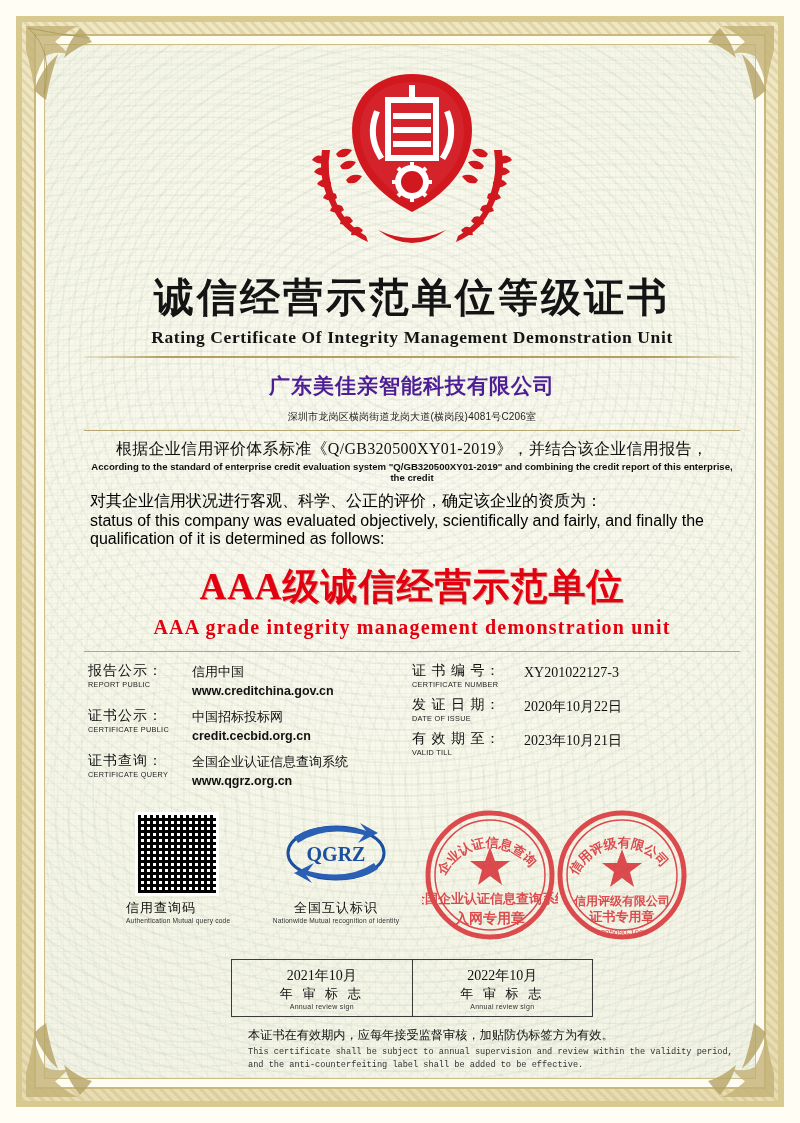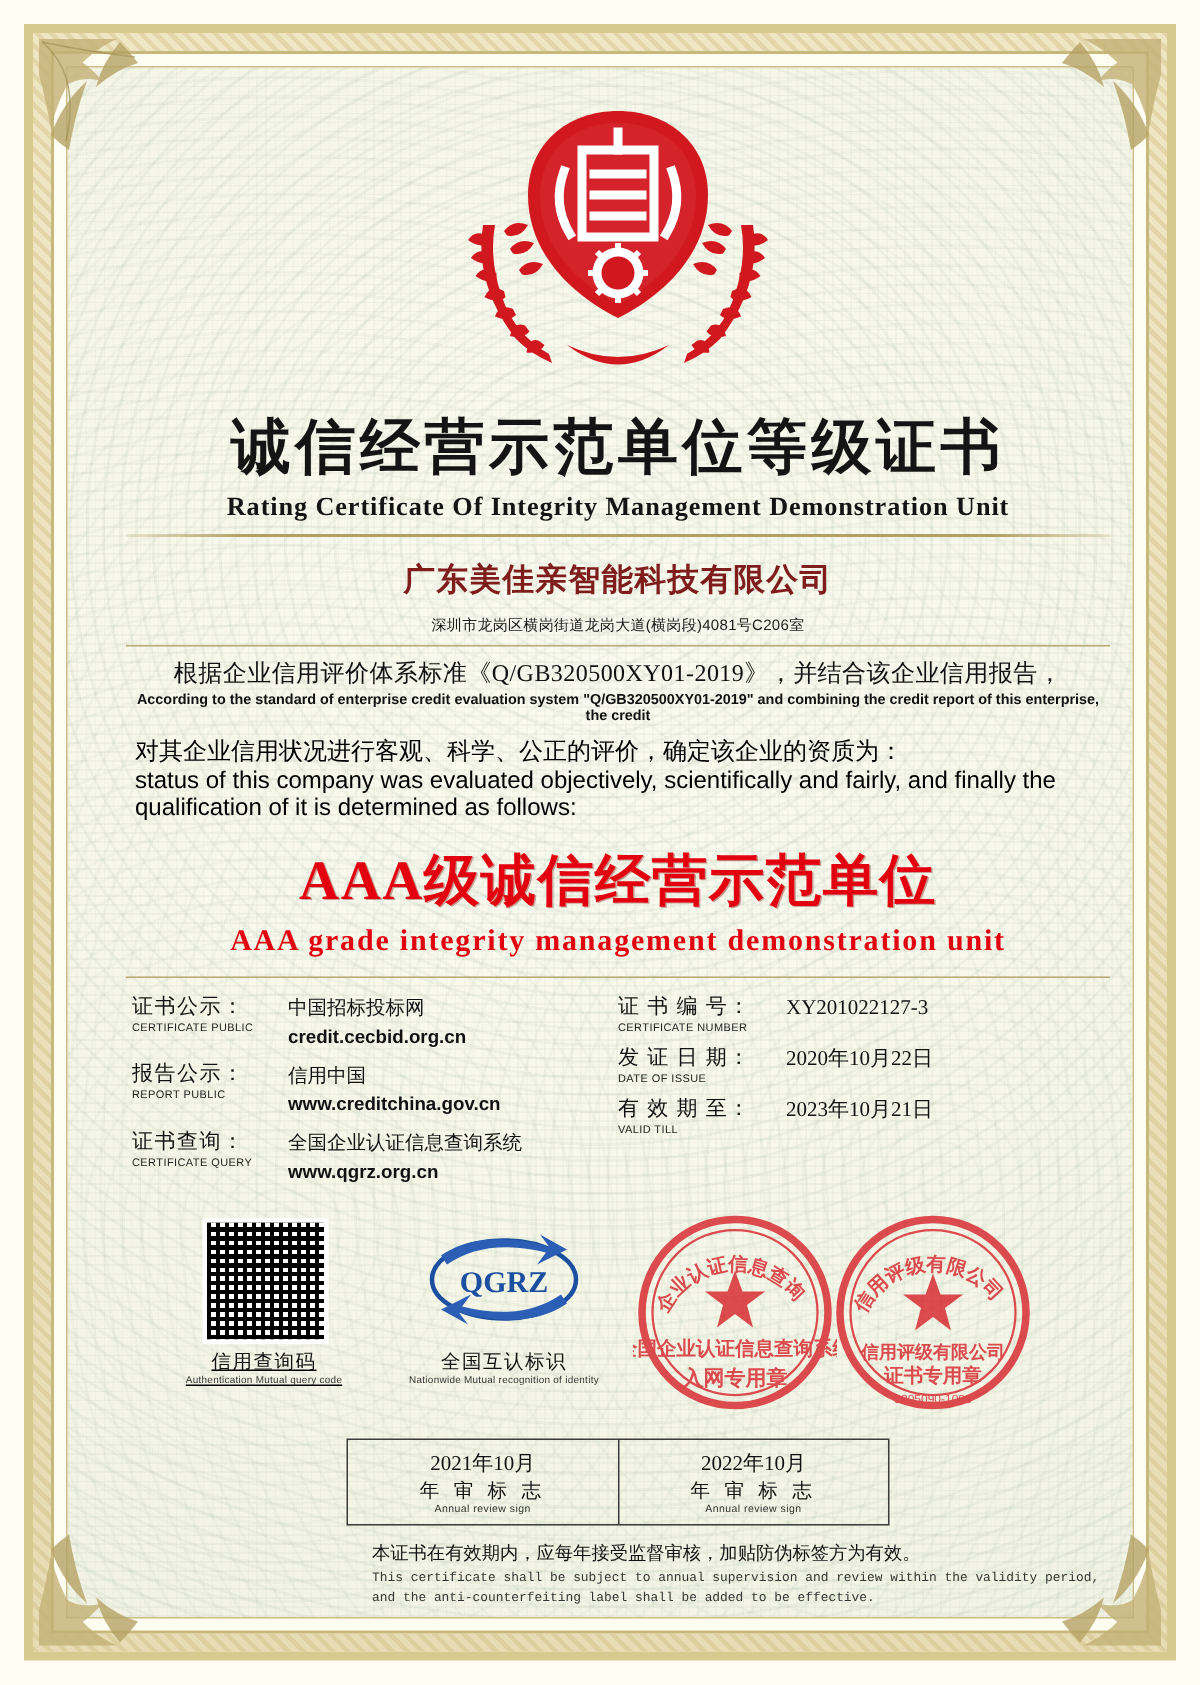--- a/index.html
+++ b/index.html
@@ -100,21 +100,21 @@
     width: 100%;
     height: 2px;
     background: linear-gradient(90deg, rgba(190,170,110,.2), #b49f63 12%, #b49f63 88%, rgba(190,170,110,.2));
     margin: 8px 0 14px;
   }
   .company {
     font-family: "Liberation Serif", serif;
     font-weight: bold;
     font-size: 21px;
     letter-spacing: 1px;
-    color: #7f1d1d;
+    color: #4c1d95;
   }
   .address {
     margin-top: 10px;
     font-size: 10px;
     color: #1b1b1b;
     letter-spacing: .2px;
   }
   .rule2 {
     width: 100%;
     height: 1px;
@@ -224,24 +224,23 @@
     width: 78px; height: 78px;
     background:
       repeating-linear-gradient(90deg, #000 0 3px, #fff 3px 6px),
       repeating-linear-gradient(0deg, #000 0 3px, #fff 3px 6px);
     background-blend-mode: multiply;
     border: 2px solid #fff;
     outline: 1px solid #fff;
   }
   .qr-cap {
     position: absolute;
-    left: 30px; top: 92px;
+    left: 42px; top: 92px;
     width: 124px;
-    text-align: center;
-    text-decoration: underline;
+    text-align: left;
   }
   .qr-cap .cn { font-size: 13px; font-family:"Liberation Serif", serif; color:#111; letter-spacing:1px;}
   .qr-cap .en { font-size: 6.6px; color: #333; letter-spacing: .2px; }
 
   .qgrz {
     position: absolute;
     left: 196px; top: 8px;
     width: 112px; height: 76px;
   }
   .qgrz-cap {
@@ -433,37 +432,37 @@
 
     <div class="grade-cn">AAA级诚信经营示范单位</div>
     <div class="grade-en">AAA grade integrity management demonstration unit</div>
     <div class="rule3"></div>
 
     <div class="info">
       <div class="info-col left">
 
         <div class="info-row">
           <div class="lab">
+            <span class="cn">报告公示：</span>
+            <span class="en">REPORT PUBLIC</span>
+          </div>
+          <div class="val">
+            <div>信用中国</div>
+            <div class="url">www.creditchina.gov.cn</div>
+          </div>
+        </div>
+
+        <div class="info-row">
+          <div class="lab">
             <span class="cn">证书公示：</span>
             <span class="en">CERTIFICATE PUBLIC</span>
           </div>
           <div class="val">
             <div>中国招标投标网</div>
             <div class="url">credit.cecbid.org.cn</div>
-          </div>
-        </div>
-
-        <div class="info-row">
-          <div class="lab">
-            <span class="cn">报告公示：</span>
-            <span class="en">REPORT PUBLIC</span>
-          </div>
-          <div class="val">
-            <div>信用中国</div>
-            <div class="url">www.creditchina.gov.cn</div>
           </div>
         </div>
 
         <div class="info-row">
           <div class="lab">
             <span class="cn">证书查询：</span>
             <span class="en">CERTIFICATE QUERY</span>
           </div>
           <div class="val">
             <div>全国企业认证信息查询系统</div>

